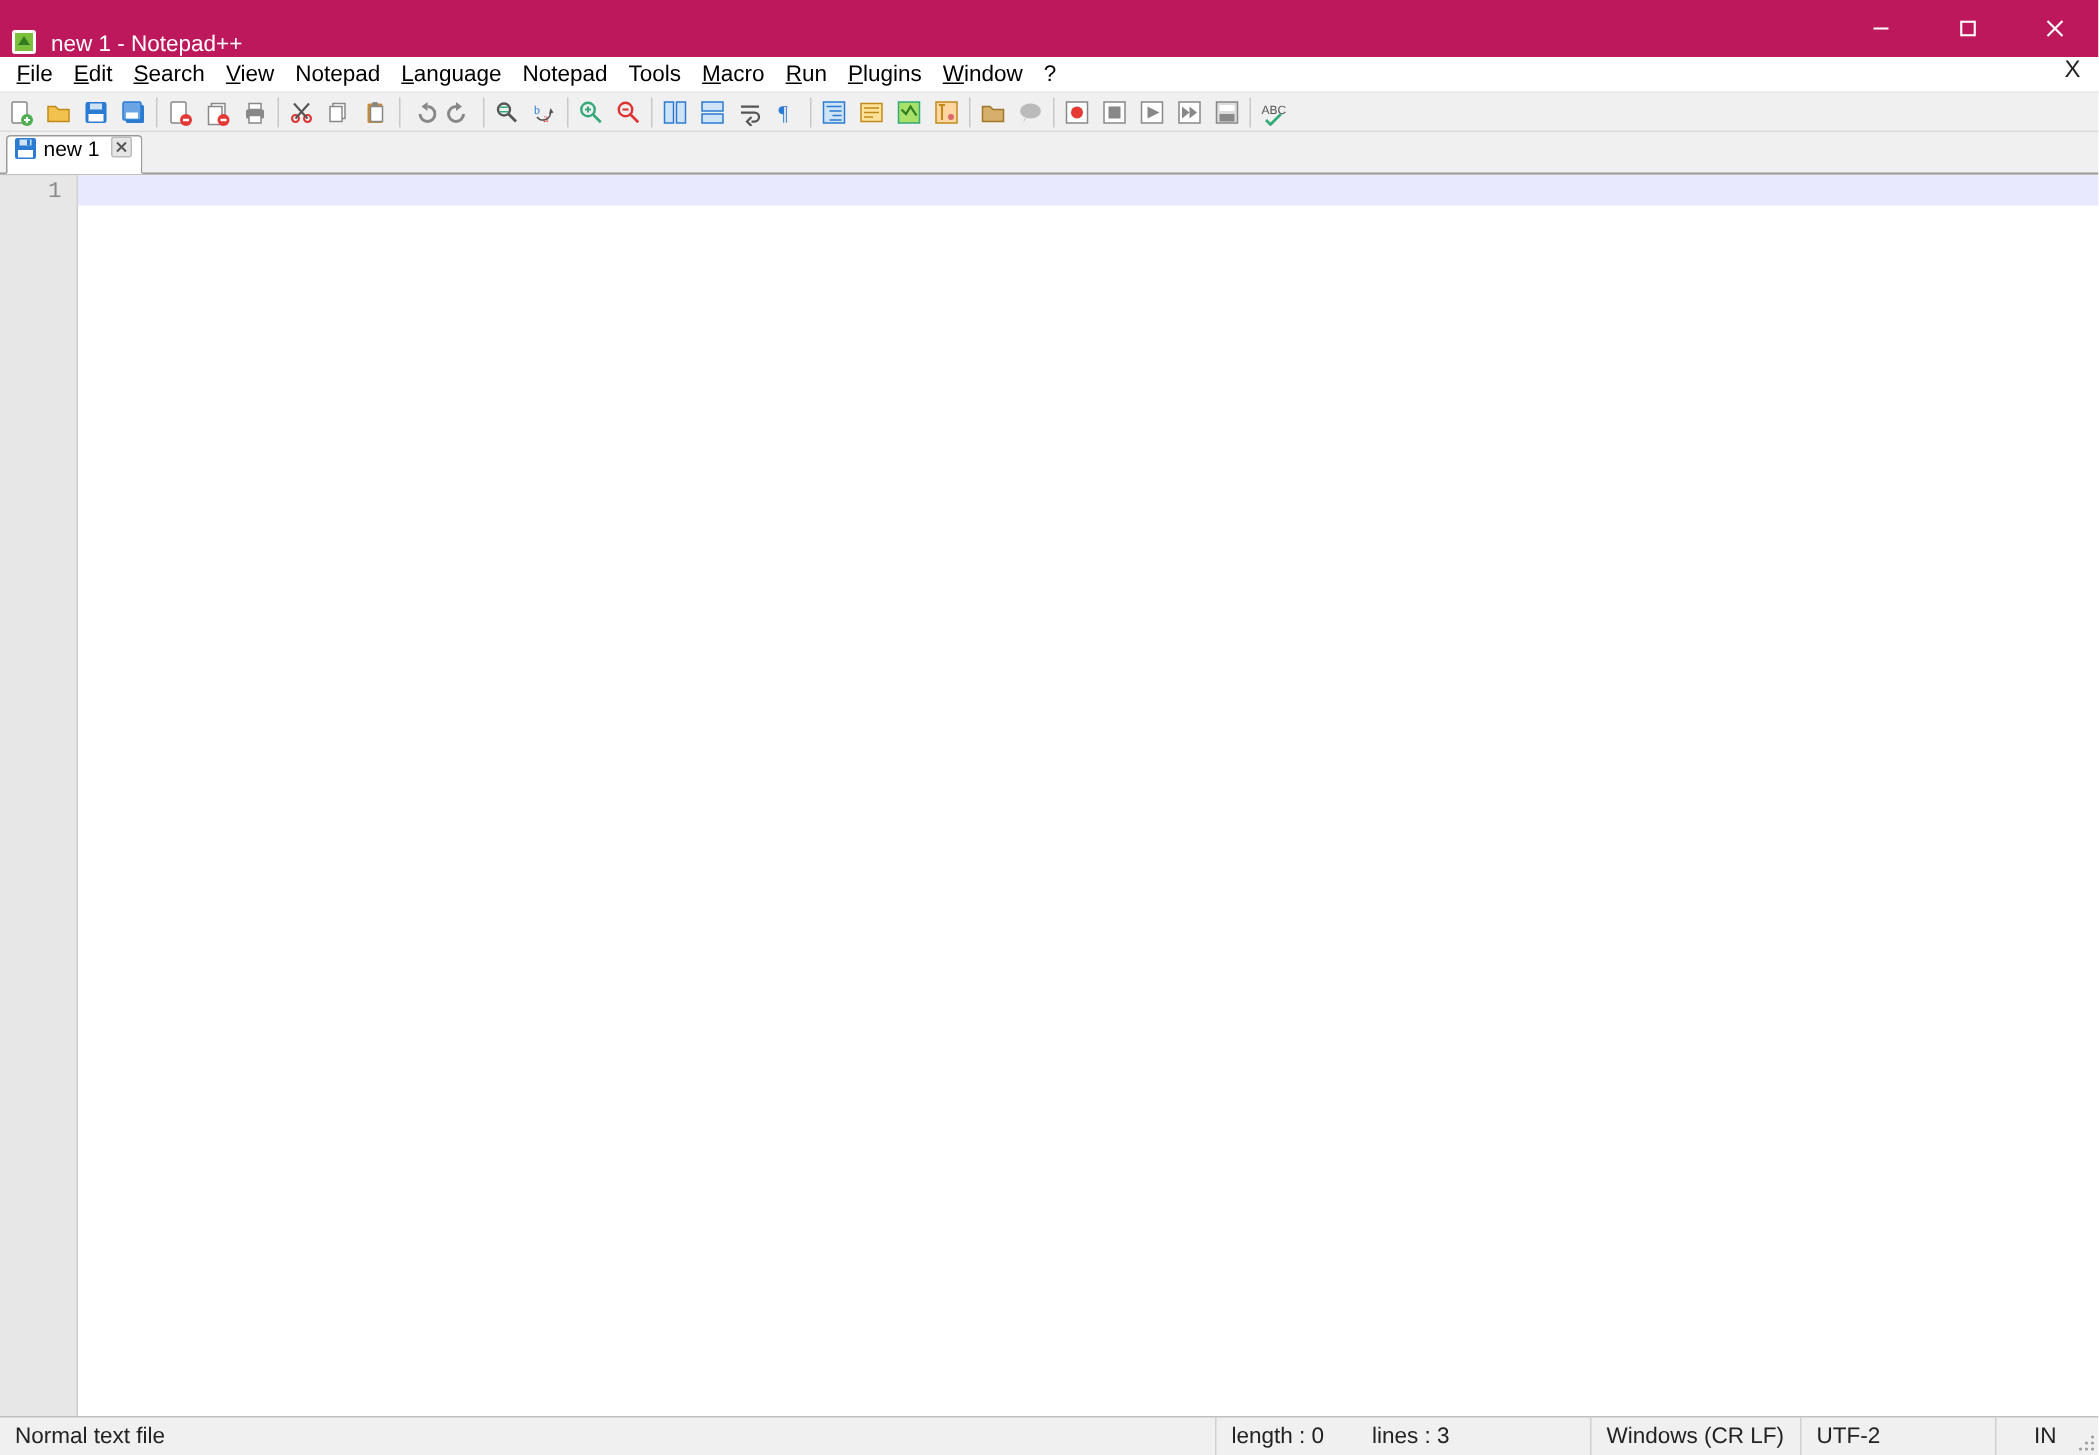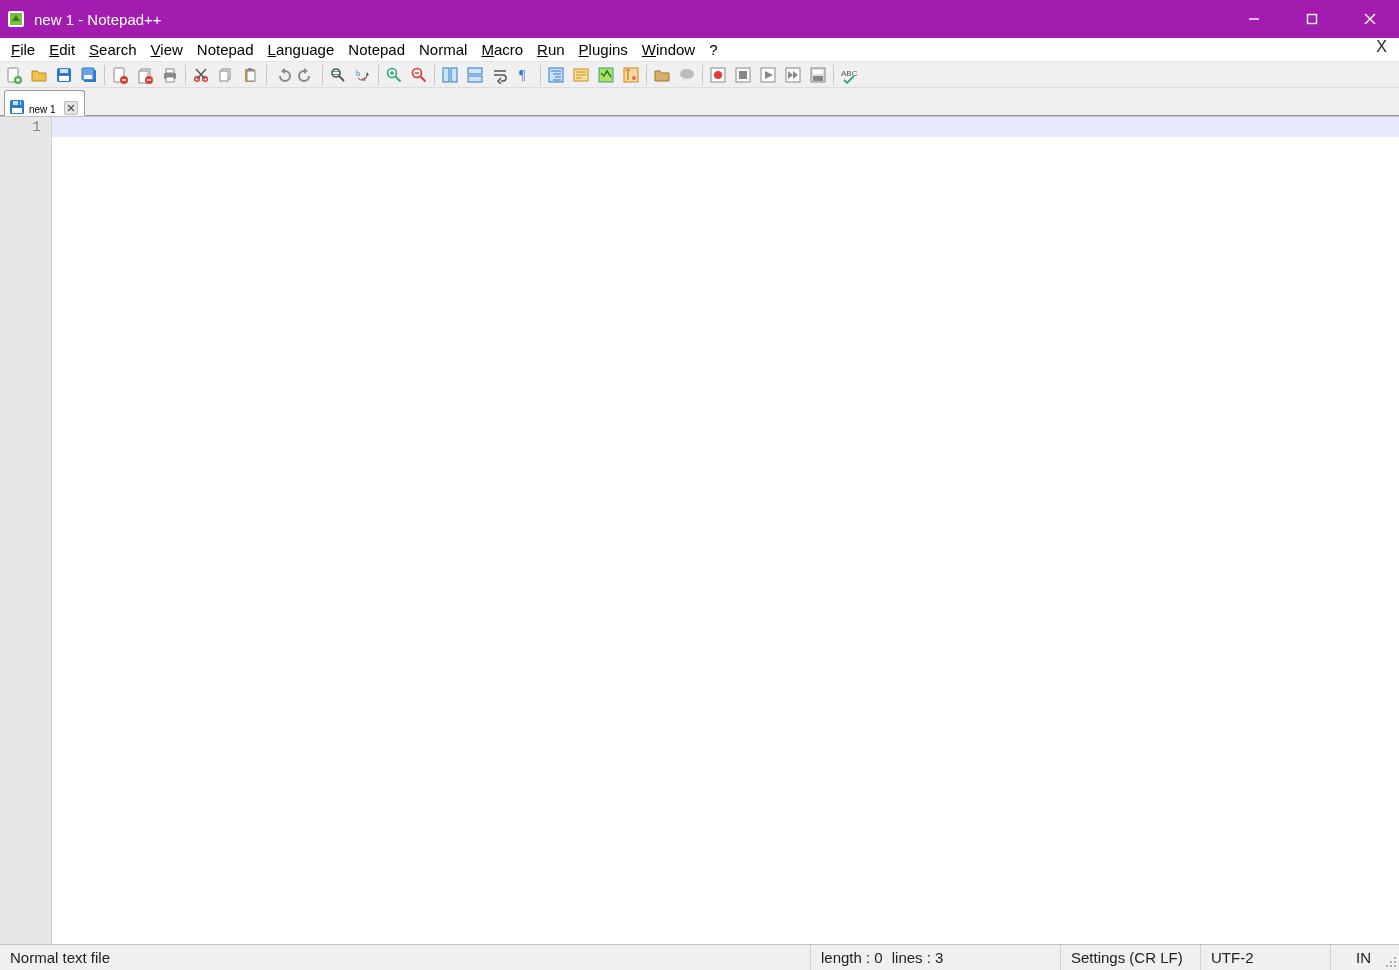--- a/index.html
+++ b/index.html
@@ -11,24 +11,24 @@
     font-size: 15px;
     background: #fff;
     overflow: hidden;
     box-sizing: border-box;
   }
   *, *::before, *::after { box-sizing: inherit; }
 
   
   .titlebar {
     height: 38px;
-    background: #a21caf;
+    background: #be185d;
     color: #fff;
     display: flex;
-    align-items: center;
+    align-items: flex-end;
     padding-left: 6px;
     user-select: none;
   }
   .titlebar .app-icon {
     width: 20px; height: 20px;
     margin-right: 8px;
     display: inline-flex; align-items: center; justify-content: center;
   }
   .titlebar .title { font-size: 15px; font-weight: 400; }
   .titlebar .spacer { flex: 1; }
@@ -89,28 +89,28 @@
     align-items: flex-end;
     padding-left: 4px;
     border-bottom: 1px solid #9a9a9a;
   }
   .tab {
     height: 26px;
     border: 1px solid #9a9a9a;
     border-bottom: 1px solid #fff;
     background: #fff;
     display: flex;
-    align-items: flex-end;
+    align-items: flex-start;
     padding: 0 6px 0 4px;
     gap: 4px;
     border-top-left-radius: 3px;
     border-top-right-radius: 3px;
     position: relative;
     top: 1px;
-    font-size: 10px;
+    font-size: 14px;
   }
   .tab .tab-icon { width: 16px; height: 16px; }
   .tab .close-x {
     width: 14px; height: 14px;
     display: flex; align-items: center; justify-content: center;
     background: #e6e6e6;
     border: 1px solid #bdbdbd;
     border-radius: 2px;
     font-size: 10px;
     line-height: 1;
@@ -217,21 +217,21 @@
 
 <div class="menubar" id="menubar">
 
   <span class="menu-item"><span class="ul">F</span>ile</span>
     <span class="menu-item"><span class="ul">E</span>dit</span>
     <span class="menu-item"><span class="ul">S</span>earch</span>
     <span class="menu-item"><span class="ul">V</span>iew</span>
     <span class="menu-item">Notepad</span>
     <span class="menu-item"><span class="ul">L</span>anguage</span>
     <span class="menu-item">Notepad</span>
-    <span class="menu-item">Normal</span>
+    <span class="menu-item">Tools</span>
     <span class="menu-item"><span class="ul">M</span>acro</span>
     <span class="menu-item"><span class="ul">R</span>un</span>
     <span class="menu-item"><span class="ul">P</span>lugins</span>
     <span class="menu-item"><span class="ul">W</span>indow</span>
     <span class="menu-item">?</span>
     <span class="right-x">X</span>
 </div>
 
 <div class="toolbar" id="toolbar">
     <div class="tool-btn">
@@ -542,26 +542,26 @@
   <div class="gutter">
     <div>1</div>
   </div>
   <div class="editor" contenteditable="false" style=""></div>
 </div>
 
 <div class="statusbar">
   <div class="cell grow noborder" style="min-width:360px;border-right:1px solid #d0d0d0;">
     <span>Normal text file</span>
   </div>
-  <div class="cell" style="min-width:250px;gap:9px;">
+  <div class="cell" style="min-width:250px;gap:32px;">
     <span>length : 0</span>
     <span>lines : 3</span>
   </div>
   <div class="cell" style="min-width:140px;">
-    <span>Settings (CR LF)</span>
+    <span>Windows (CR LF)</span>
   </div>
   <div class="cell" style="min-width:130px;">
     <span>UTF-2</span>
   </div>
   <div class="cell noborder" style="min-width:50px;justify-content:flex-end;">
     <span>IN</span>
   </div>
   <div class="grip">
     <svg width="14" height="14" viewBox="0 0 14 14">
       <circle cx="12" cy="12" r="1" fill="#9a9a9a"></circle>

